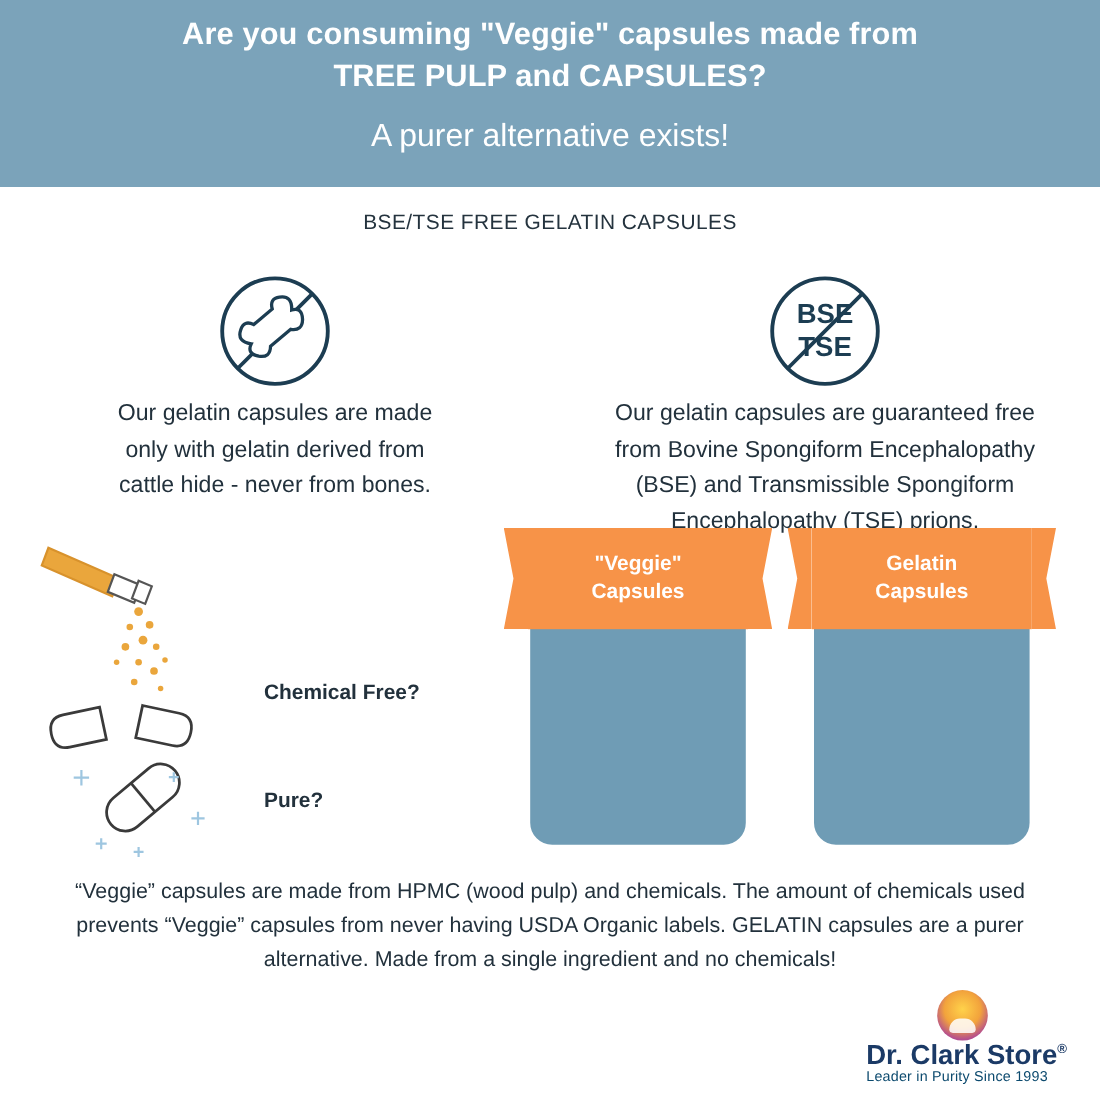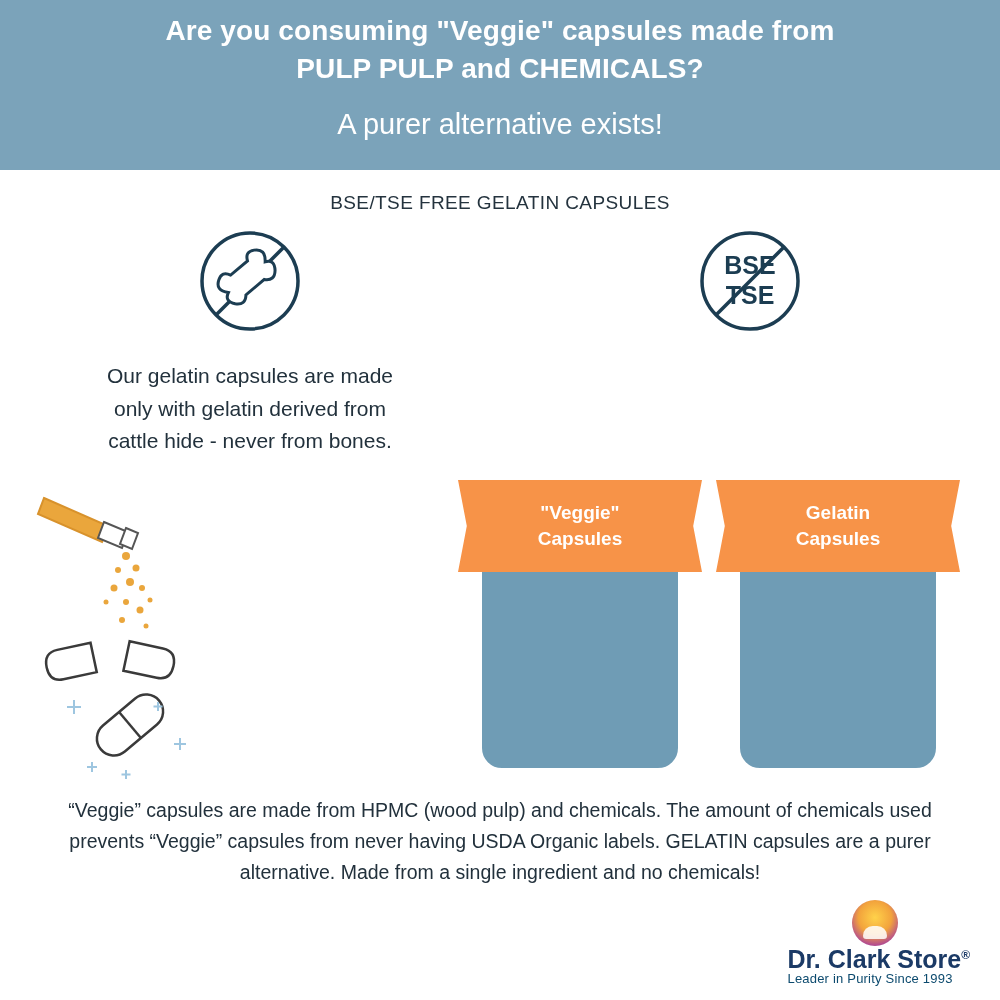--- a/index.html
+++ b/index.html
@@ -44,21 +44,21 @@
     color: #24333e;
     margin-top: 22px;
   }
 
   
   .icon-row {
     display: flex;
     margin-top: 12px;
   }
   .icon-col { width: 50%; text-align: center; }
-  .icon-col .badge { height: 130px; display: flex; align-items: flex-start; justify-content: center; }
+  .icon-col .badge { height: 130px; display: flex; align-items: flex-end; justify-content: center; }
   .icon-col p {
     margin: 4px auto 0 auto;
     font-size: 21px;
     line-height: 1.55;
     color: #22313c;
   }
   .icon-col.left p { width: 300px; }
   .icon-col.right p { width: 420px; }
 
   
@@ -199,21 +199,21 @@
 
   
   .illus { position: absolute; left: 30px; top: 470px; width: 220px; height: 320px; }
 </style>
 </head>
 <body>
 
 <div class="header">
   <div class="line1">
     <div>Are you consuming "Veggie" capsules made from</div>
-    <div>PULP PULP and CHEMICALS?</div>
+    <div>TREE PULP and CAPSULES?</div>
   </div>
   <div class="line2">A purer alternative exists!</div>
 </div>
 
 <div class="subtitle">BSE/TSE FREE GELATIN CAPSULES</div>
 
 <div class="icon-row">
 
   <div class="icon-col left">
     <div class="badge">
@@ -230,20 +230,21 @@
 
   <div class="icon-col right">
     <div class="badge">
       <svg width="110" height="110" viewBox="0 0 110 110">
         <circle cx="55" cy="55" r="48" fill="none" stroke="#1c3d52" stroke-width="3.5"></circle>
         <line x1="21" y1="89" x2="89" y2="21" stroke="#1c3d52" stroke-width="3.5"></line>
         <text x="55" y="48" text-anchor="middle" font-family="Liberation Sans, sans-serif" font-size="25" font-weight="bold" fill="#1c3d52">BSE</text>
         <text x="55" y="78" text-anchor="middle" font-family="Liberation Sans, sans-serif" font-size="25" font-weight="bold" fill="#1c3d52">TSE</text>
       </svg>
     </div>
+    <p>Our gelatin capsules are guaranteed free from Bovine Spongiform Encephalopathy (BSE) and Transmissible Spongiform Encephalopathy (TSE) prions.</p>
   </div>
 
 </div>
 
 <div class="illus">
   <svg width="220" height="320" viewBox="0 0 220 320">
 
     <g>
       <path d="M14 28 L78 56 L72 72 L8 44 Z" fill="#eaa63c" stroke="#d8922c" stroke-width="2"></path>
       <path d="M74 52 L98 62 L92 78 L68 68 Z" fill="#ffffff" stroke="#555" stroke-width="2"></path>
@@ -280,20 +281,24 @@
         <path d="M62 292 l0 10 M57 297 l10 0"></path>
         <path d="M128 232 l0 9 M123.5 236.5 l9 0"></path>
         <path d="M96 300 l0 9 M91.5 304.5 l9 0"></path>
       </g>
     </g>
   </svg>
 </div>
 
 <div class="compare">
 
+  <div class="labels">
+    <div class="q">Chemical Free?</div>
+    <div class="q second">Pure?</div>
+  </div>
 
   <div class="col veg">
     <div class="capsule"></div>
     <div class="ribbon">
       <span class="tail-l"></span>
       <span class="tail-r"></span>
       <span>
         <span>"Veggie"</span><br>
         <span>Capsules</span>
       </span>

